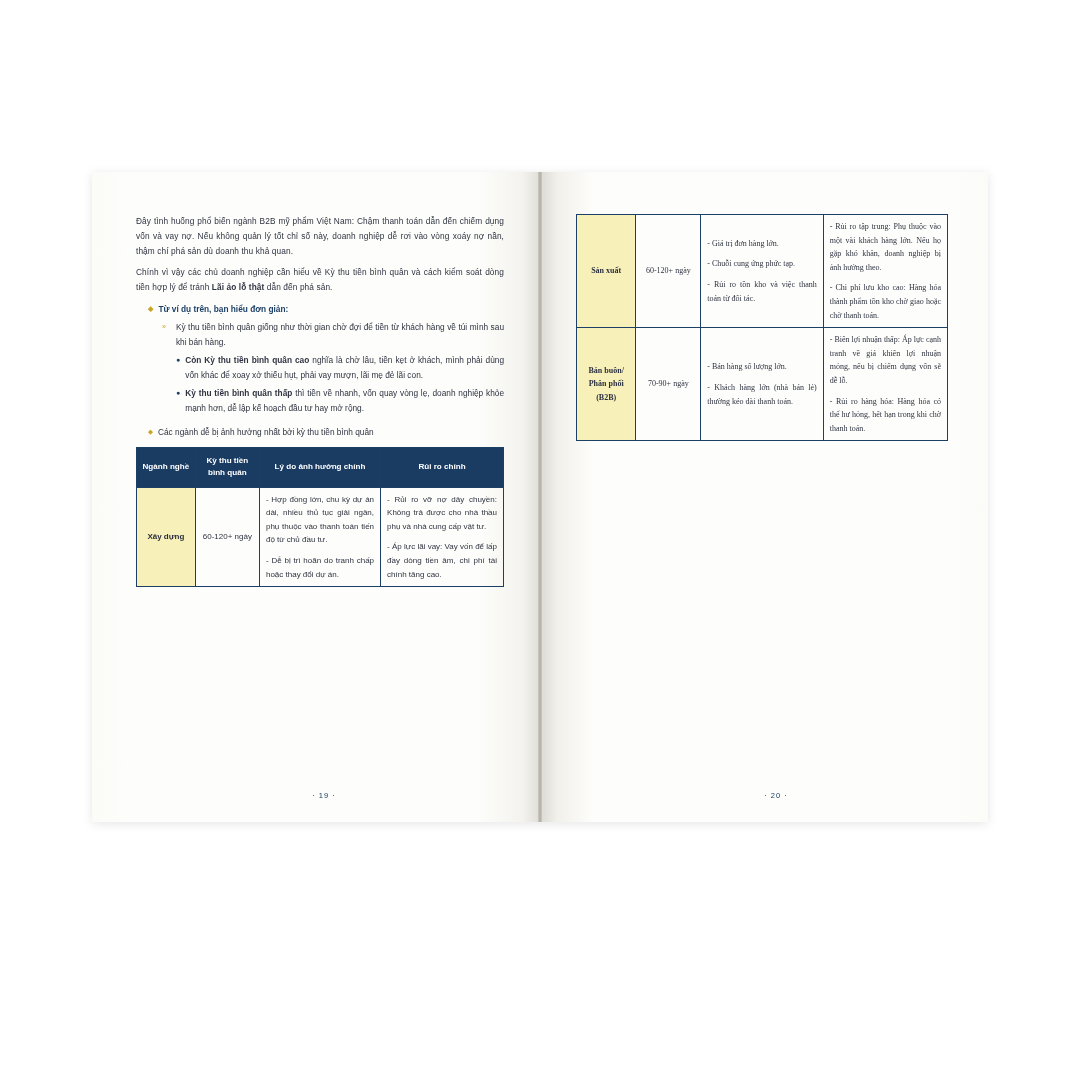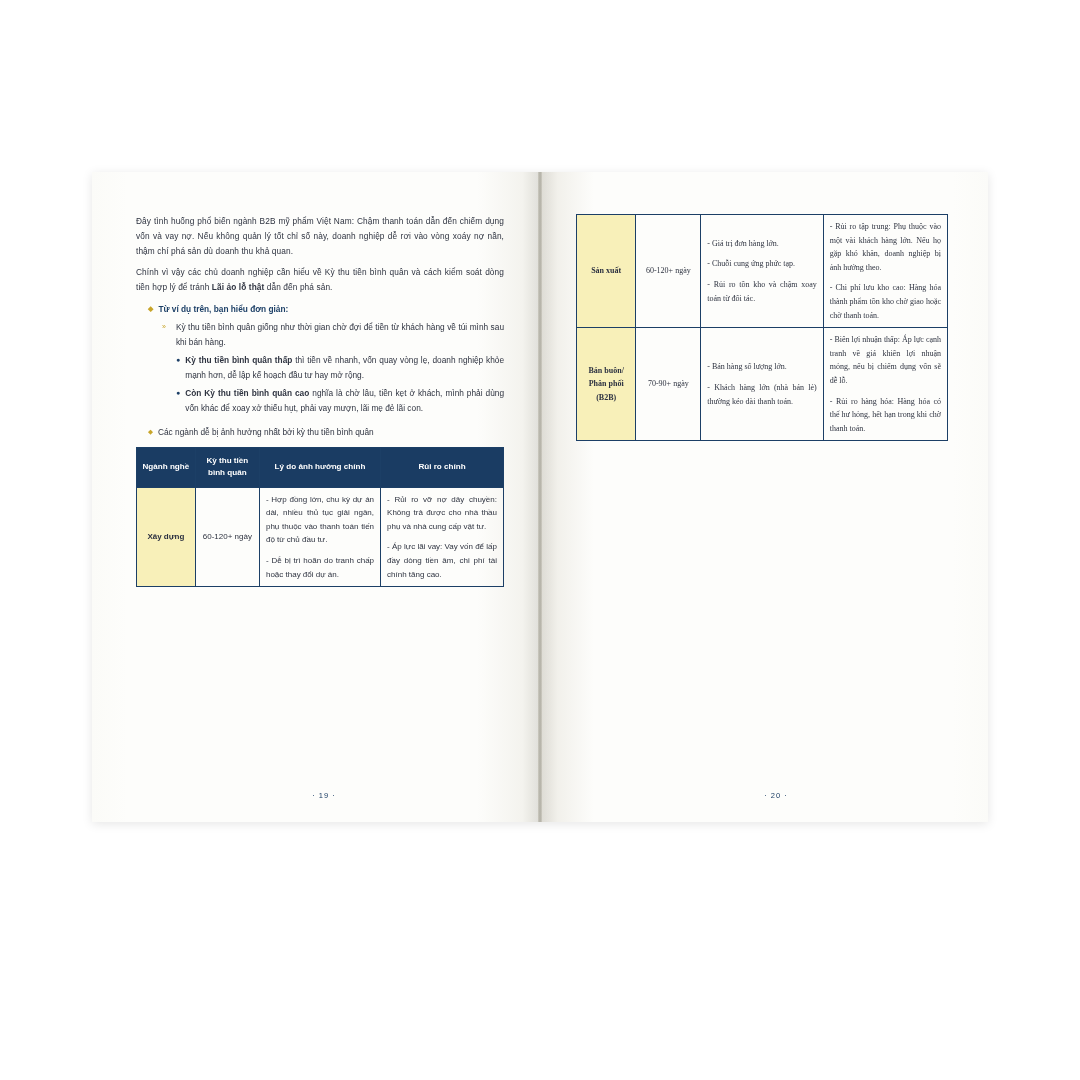--- a/index.html
+++ b/index.html
@@ -203,26 +203,26 @@
         <span>Từ ví dụ trên, bạn hiểu đơn giản:</span>
       </div>
 
       <div class="bullet-lvl2">
         <span class="arw">»</span>
         <span>Kỳ thu tiền bình quân giống như thời gian chờ đợi để tiền từ khách hàng về túi mình sau khi bán hàng.</span>
       </div>
 
       <div class="bullet-lvl3">
         <span class="dot">●</span>
-        <span><span class="b">Kỳ thu tiền bình quân thấp</span><span> thì tiền về nhanh, vốn quay vòng lẹ, doanh nghiệp khỏe mạnh hơn, dễ lập kế hoạch đầu tư hay mở rộng.</span></span>
+        <span><span class="b">Còn Kỳ thu tiền bình quân cao</span><span> nghĩa là chờ lâu, tiền kẹt ở khách, mình phải dùng vốn khác để xoay xở thiếu hụt, phải vay mượn, lãi mẹ đẻ lãi con.</span></span>
       </div>
 
       <div class="bullet-lvl3">
         <span class="dot">●</span>
-        <span><span class="b">Còn Kỳ thu tiền bình quân cao</span><span> nghĩa là chờ lâu, tiền kẹt ở khách, mình phải dùng vốn khác để xoay xở thiếu hụt, phải vay mượn, lãi mẹ đẻ lãi con.</span></span>
+        <span><span class="b">Kỳ thu tiền bình quân thấp</span><span> thì tiền về nhanh, vốn quay vòng lẹ, doanh nghiệp khỏe mạnh hơn, dễ lập kế hoạch đầu tư hay mở rộng.</span></span>
       </div>
 
       <div class="bullet-lead">
         <span class="dia">◆</span>
         <span>Các ngành dễ bị ảnh hưởng nhất bởi kỳ thu tiền bình quân</span>
       </div>
 
       <div class="tbl-left-wrap">
         <table class="tbl-left">
           <colgroup>
@@ -268,21 +268,21 @@
           <col style="width:33%">
           <col style="width:33.5%">
         </colgroup>
         <tbody>
           <tr>
             <td class="name-cell">Sản xuất</td>
             <td class="days-cell">60-120+ ngày</td>
             <td class="just">
               <p class="cell-line">- Giá trị đơn hàng lớn.</p>
               <p class="cell-line">- Chuỗi cung ứng phức tạp.</p>
-              <p class="cell-line">- Rủi ro tồn kho và chậm xoay toán từ đối tác.</p>
+              <p class="cell-line">- Rủi ro tồn kho và việc thanh toán từ đối tác.</p>
             </td>
             <td class="just">
               <p class="cell-line">- Rủi ro tập trung: Phụ thuộc vào một vài khách hàng lớn. Nếu họ gặp khó khăn, doanh nghiệp bị ảnh hưởng theo.</p>
               <p class="cell-line">- Chi phí lưu kho cao: Hàng hóa thành phẩm tồn kho chờ giao hoặc chờ thanh toán.</p>
             </td>
           </tr>
           <tr>
             <td class="name-cell">Bán buôn/ Phân phối (B2B)</td>
             <td class="days-cell">70-90+ ngày</td>
             <td class="just">

